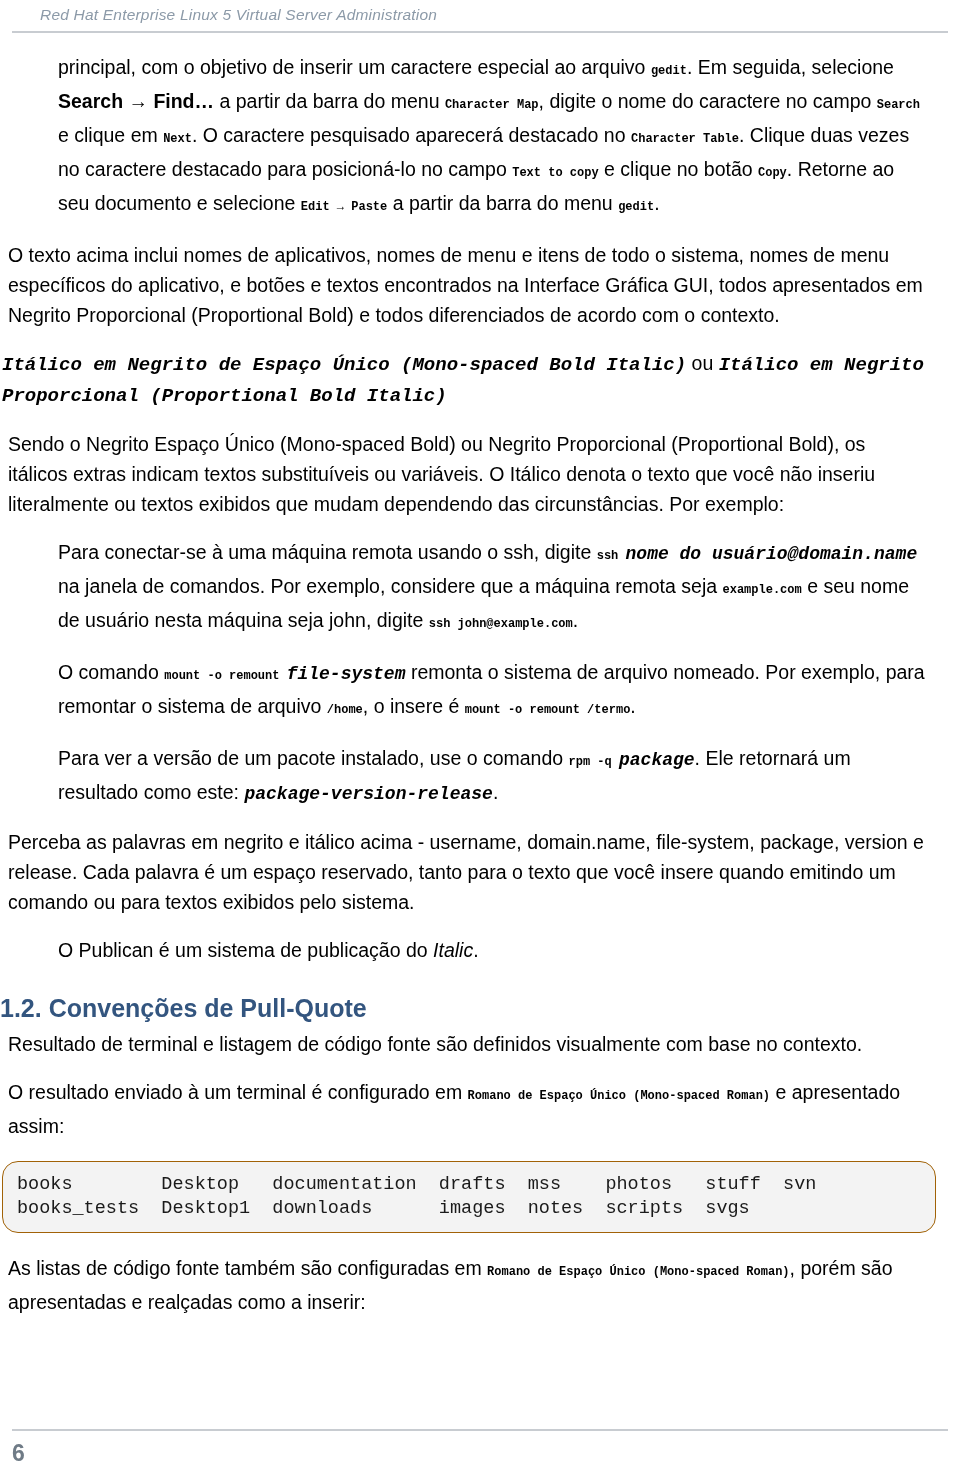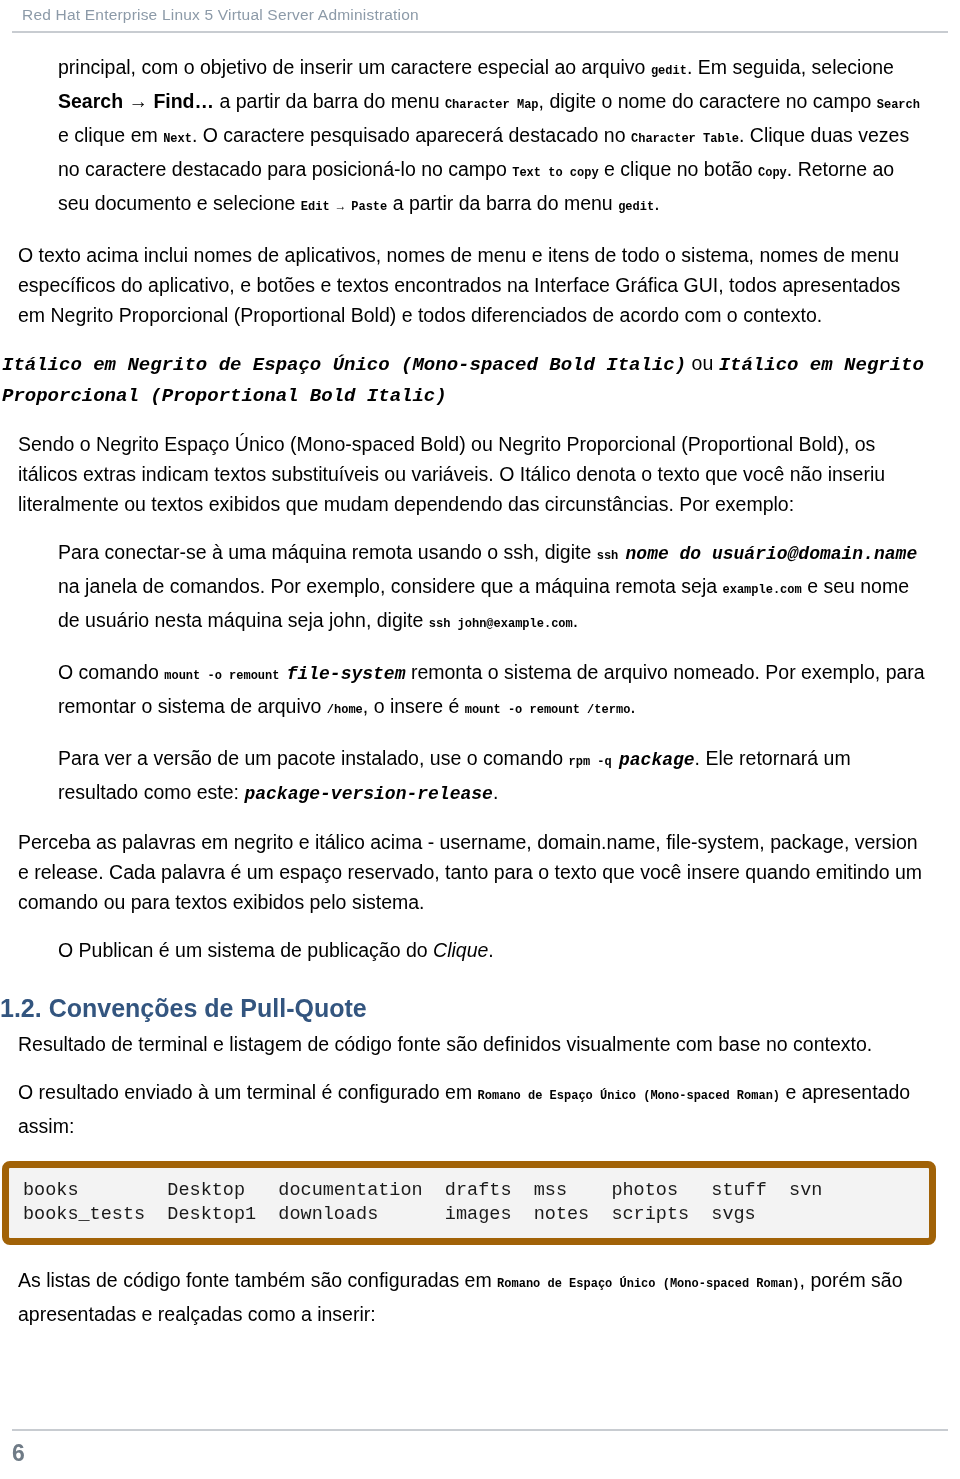--- a/index.html
+++ b/index.html
@@ -22,22 +22,23 @@
     box-sizing: border-box;
   }
 
   
   .page-header {
     position: absolute;
     top: 0;
     left: 0;
     width: 960px;
     height: 40px;
-    padding-left: 22px;
-    box-sizing: border-box;
+    padding-left: 40px;
+    box-sizing: border-box;
+    font-style: italic;
   }
   .page-header .header-title {
     font-family: "Liberation Sans", sans-serif;
     font-size: 15.5px;
     letter-spacing: 0.2px;
     color: #8c9aa8;
     line-height: 30px;
     white-space: nowrap;
   }
   .header-rule {
@@ -67,21 +68,21 @@
     color: #000;
   }
 
   .p-block { margin-bottom: 18px; }
 
   .indent {
     margin-left: 58px;
     margin-right: 20px;
   }
   .flush {
-    margin-left: 18px;
+    margin-left: 8px;
     margin-right: 18px;
   }
 
   
   .mono {
     font-family: "Liberation Mono", "DejaVu Sans Mono", monospace;
     font-weight: bold;
     font-size: 12px;
     letter-spacing: 0px;
   }
@@ -122,22 +123,22 @@
     font-weight: bold;
     line-height: 34px;
     color: #33557f;
     letter-spacing: 0px;
   }
 
   
   .screen-block {
     margin: 20px 12px 0 2px;
     background: #f3f3f3;
-    border: 7px solid #a16207;
-    border-radius: 8px;
+    border: 1px solid #a16207;
+    border-radius: 16px;
     padding: 11px 14px 11px 14px;
     box-sizing: border-box;
   }
   .screen-block pre {
     margin: 0;
     font-family: "Liberation Mono", "DejaVu Sans Mono", monospace;
     font-size: 18.5px;
     line-height: 24px;
     color: #1a1a1a;
     white-space: pre;
@@ -184,21 +185,21 @@
 
     <p class="p-block indent"><span>Para conectar-se à uma máquina remota usando o ssh, digite </span><span class="mono">ssh </span><span class="mono-italic">nome do usuário@domain.name</span><span> na janela de comandos. Por exemplo, considere que a máquina remota seja </span><span class="mono">example.com</span><span> e seu nome de usuário nesta máquina seja john, digite </span><span class="mono">ssh john@example.com</span><span>.</span></p>
 
     <p class="p-block indent"><span>O comando </span><span class="mono">mount -o remount </span><span class="mono-italic">file-system</span><span> remonta o sistema de arquivo nomeado. Por exemplo, para remontar o sistema de arquivo </span><span class="mono">/home</span><span>, o insere é </span><span class="mono">mount -o remount /termo</span><span>.</span></p>
 
     <p class="p-block indent"><span>Para ver a versão de um pacote instalado, use o comando </span><span class="mono">rpm -q </span><span class="mono-italic">package</span><span>. Ele retornará um resultado como este: </span><span class="mono-italic">package-version-release</span><span>.</span></p>
 
     <p class="p-block flush">Perceba as palavras em negrito e itálico acima - username, domain.name, file-system, package, version e release. Cada palavra é um espaço reservado, tanto para o texto que você insere quando emitindo um comando ou para textos exibidos pelo sistema.</p>
 
 
-    <p class="p-block indent"><span>O Publican é um sistema de publicação do </span><span class="plain-italic">Clique</span><span>.</span></p>
+    <p class="p-block indent"><span>O Publican é um sistema de publicação do </span><span class="plain-italic">Italic</span><span>.</span></p>
 
     <h2 class="section-title">1.2. Convenções de Pull-Quote</h2>
 
     <p class="p-block flush">Resultado de terminal e listagem de código fonte são definidos visualmente com base no contexto.</p>
 
     <p class="p-block flush"><span>O resultado enviado à um terminal é configurado em </span><span class="mono">Romano de Espaço Único (Mono-spaced Roman)</span><span> e apresentado assim:</span></p>
 
     <div class="screen-block">
       <pre>books        Desktop   documentation  drafts  mss    photos   stuff  svn
 books_tests  Desktop1  downloads      images  notes  scripts  svgs</pre>

